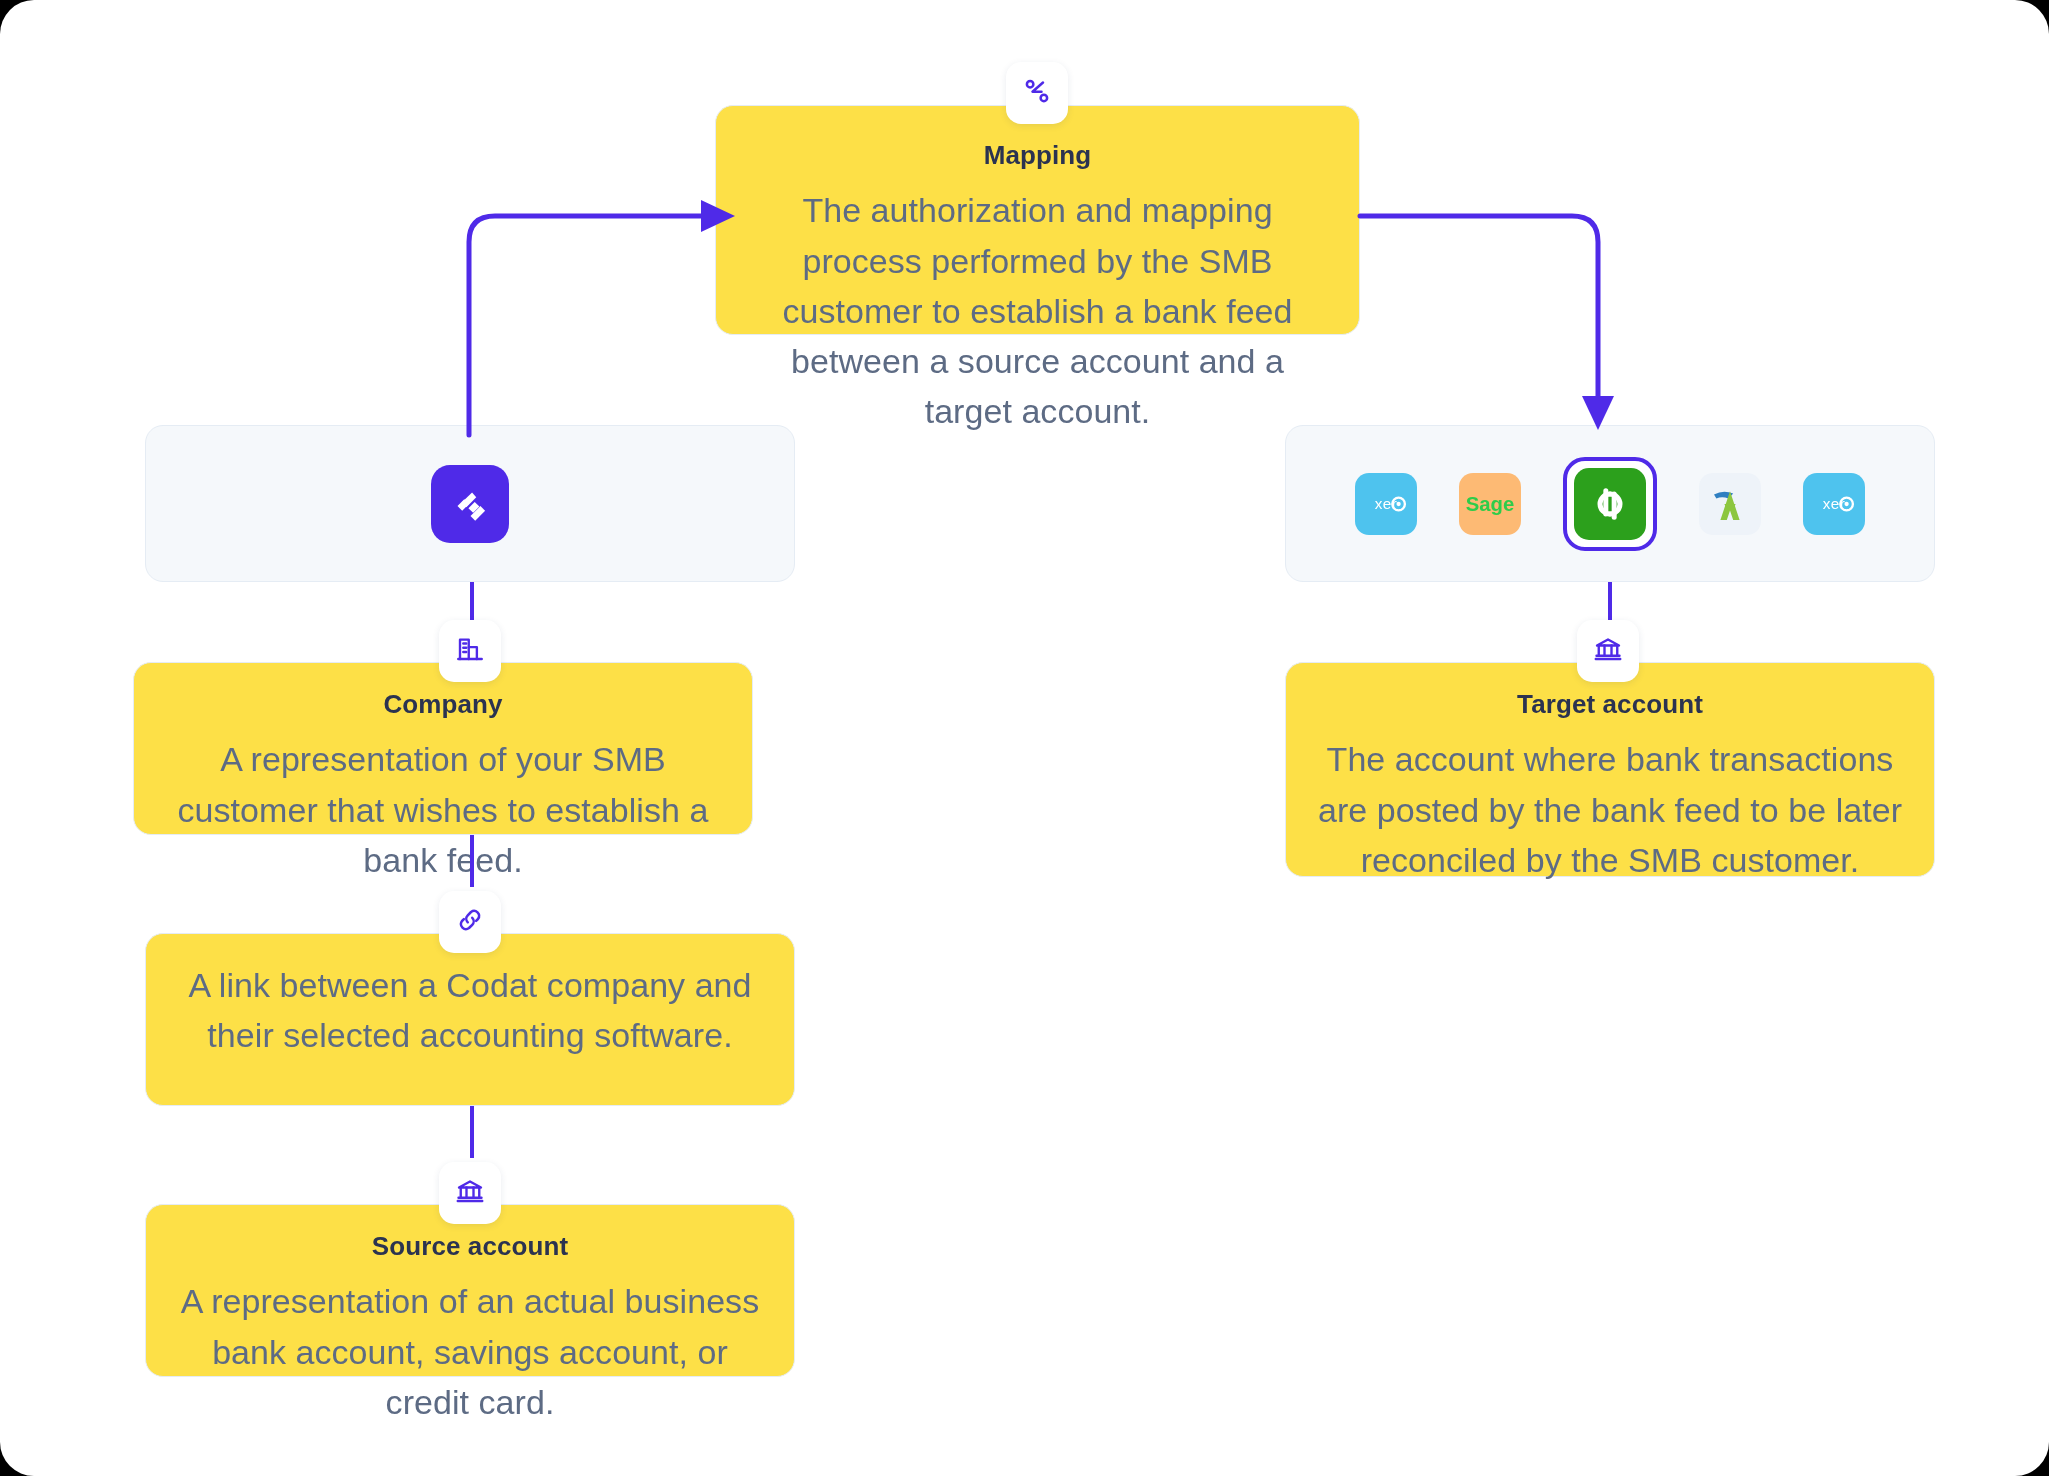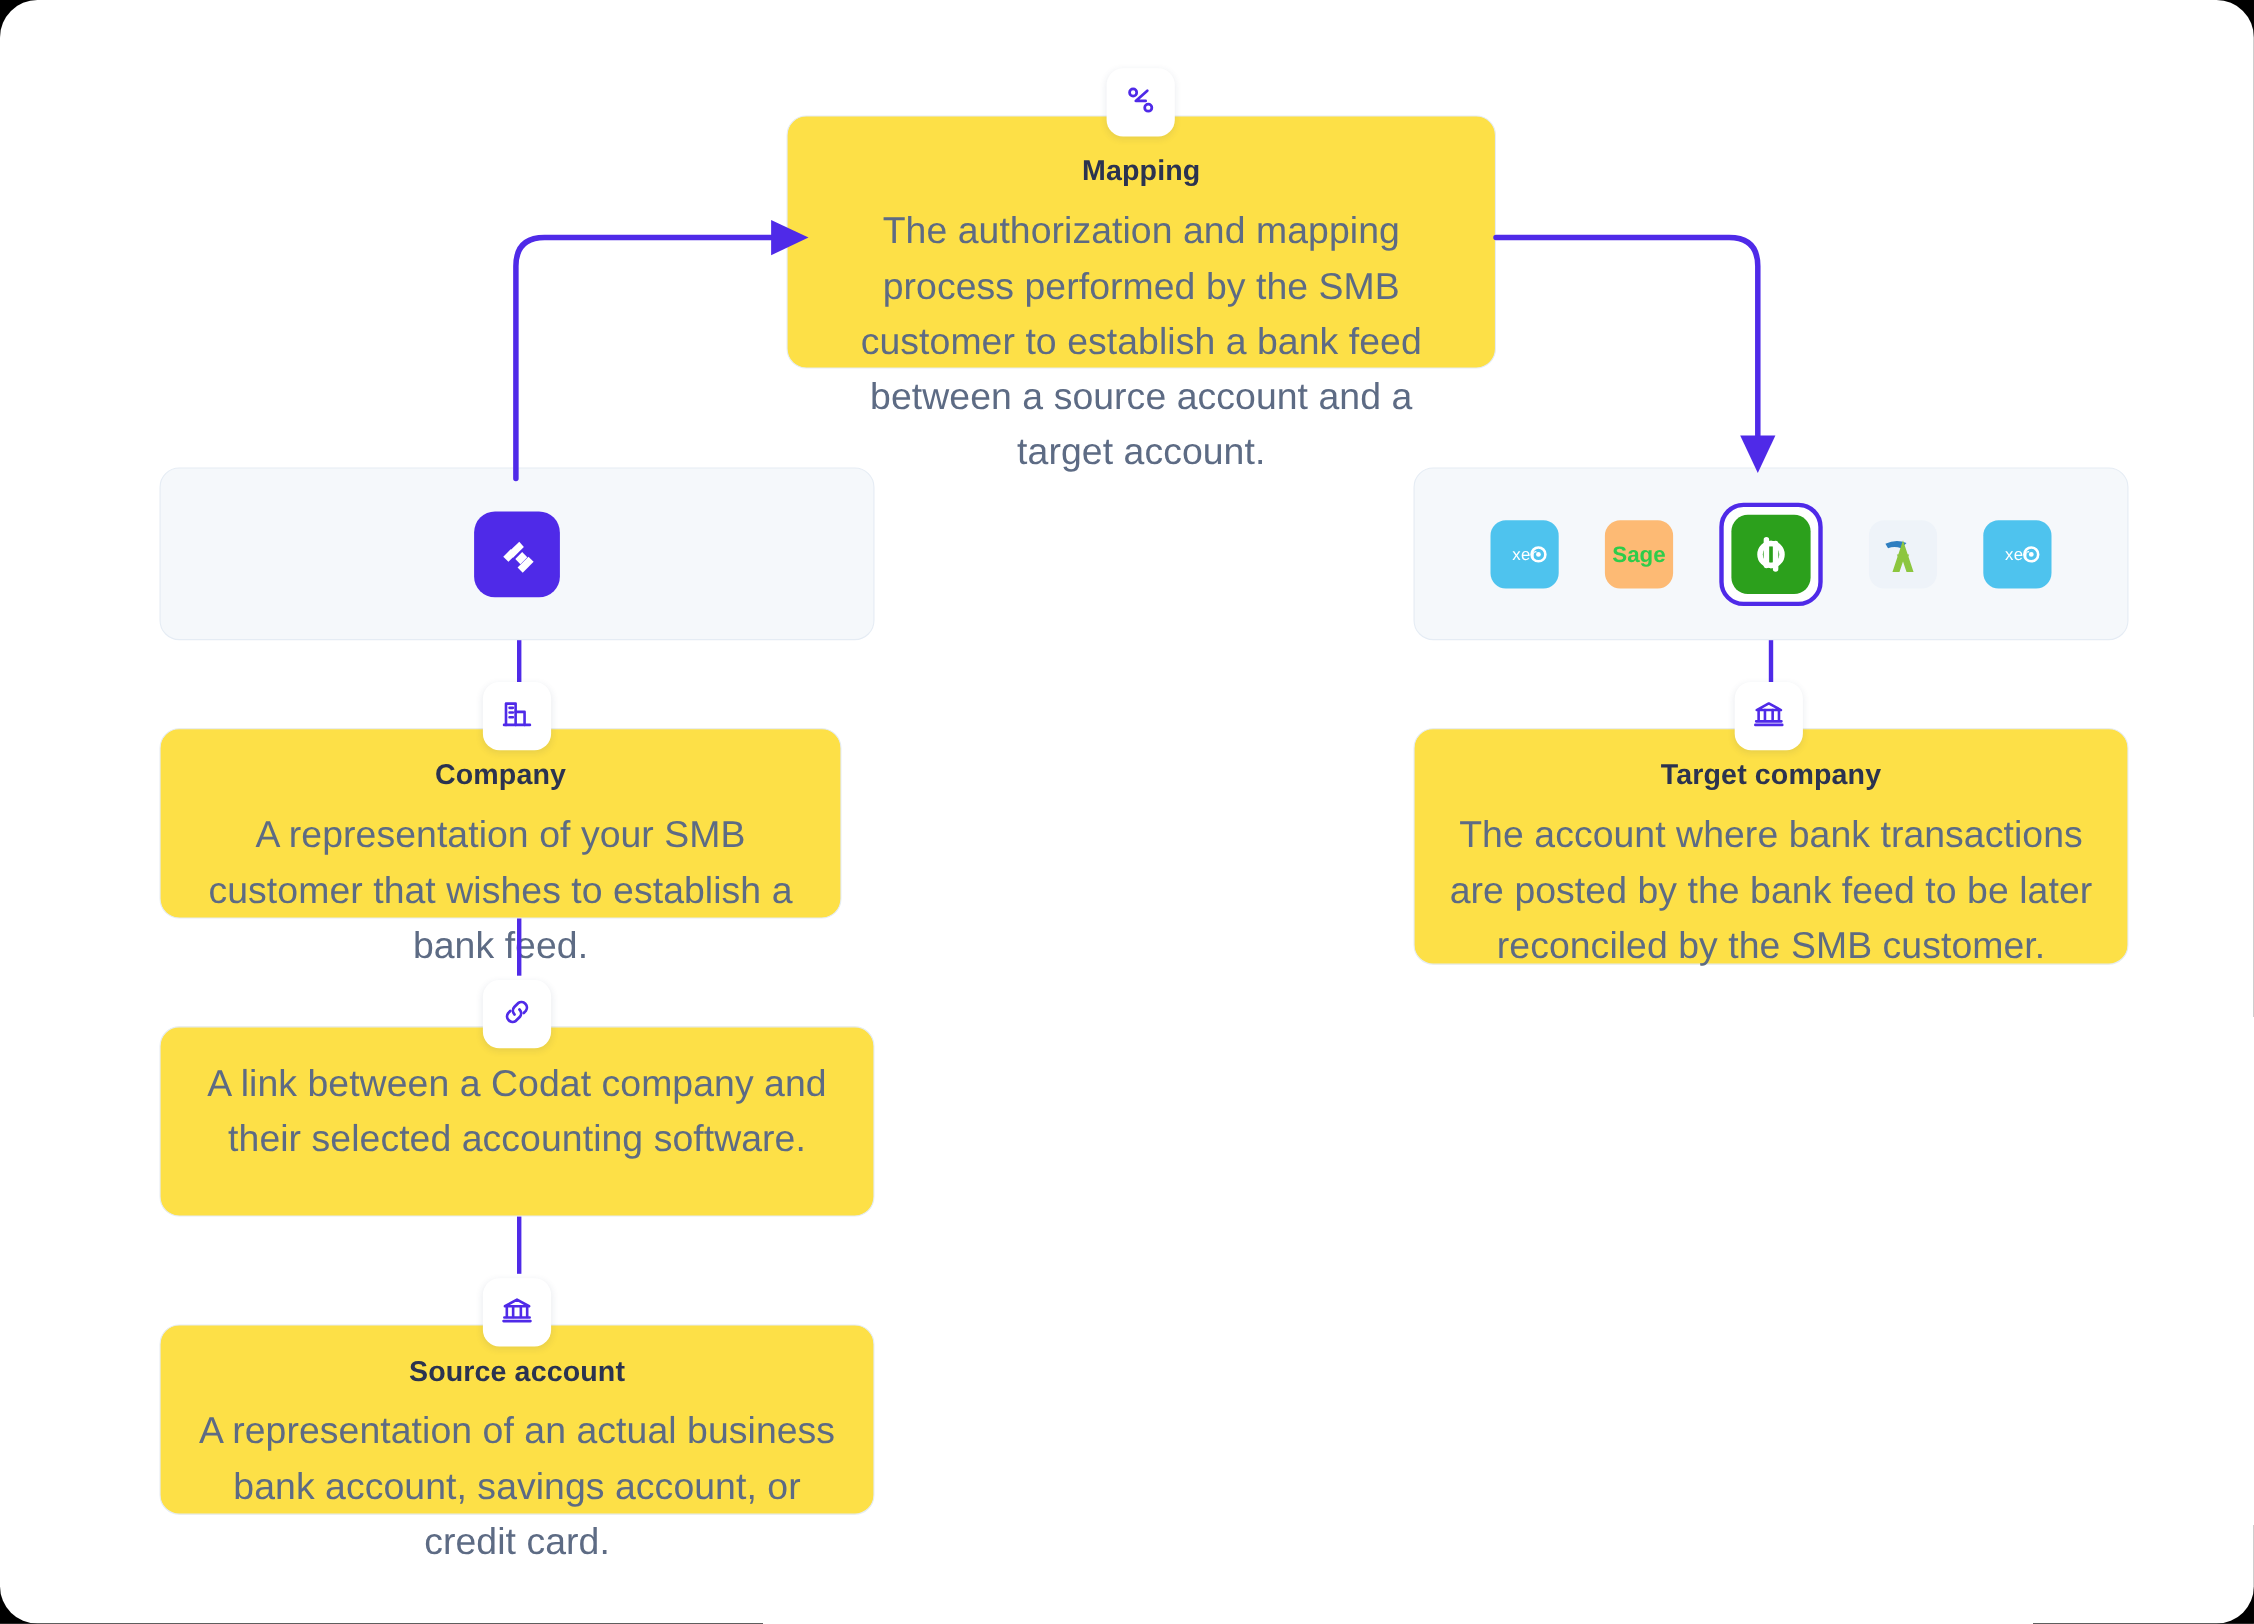--- a/index.html
+++ b/index.html
@@ -186,21 +186,21 @@
     <span>
       <svg width="30" height="30" viewBox="0 0 24 24" fill="none" stroke="#4f2ae8" stroke-width="1.9" stroke-linecap="round" stroke-linejoin="round">
         <path d="M4 20 V4.5 h7 V20"></path>
         <path d="M11 10.5 h6.5 V20"></path>
         <path d="M2.6 20 h18.8"></path>
         <path d="M6.6 7.6 h2.4 M6.6 11 h2.4 M6.6 14.4 h2.4"></path>
       </svg>
     </span>
   </div>
 
-  <div class="card" style="left:145px; top:662px; width:620px; height:173px;">
+  <div class="card" style="left:133px; top:662px; width:620px; height:173px;">
     <div class="card-title">Company</div>
     <div class="card-body">A representation of your SMB customer that wishes to establish a bank feed.</div>
   </div>
 
   <div class="vline" style="left:470px; top:835px; height:52px;"></div>
 
   <div class="badge" style="left:439px; top:891px;">
     <span>
       <svg width="30" height="30" viewBox="0 0 24 24" fill="none" stroke="#4f2ae8" stroke-width="2" stroke-linecap="round" stroke-linejoin="round">
         <path d="M10.2 13.8 a4 4 0 0 1 0-5.6 l2.6-2.6 a4 4 0 0 1 5.6 5.6 l-1.5 1.5"></path>
@@ -283,17 +283,17 @@
     <span>
       <svg width="30" height="30" viewBox="0 0 24 24" fill="none" stroke="#4f2ae8" stroke-width="1.9" stroke-linecap="round" stroke-linejoin="round">
         <path d="M3.2 9.2 L12 4.4 L20.8 9.2 Z"></path>
         <path d="M4.6 9.2 V17 M9.2 9.2 V17 M14.8 9.2 V17 M19.4 9.2 V17"></path>
         <path d="M2.8 17.4 h18.4 M2.2 20 h19.6"></path>
       </svg>
     </span>
   </div>
 
   <div class="card" style="left:1285px; top:662px; width:650px; height:215px;">
-    <div class="card-title">Target company</div>
+    <div class="card-title">Target account</div>
     <div class="card-body">The account where bank transactions are posted by the bank feed to be later reconciled by the SMB customer.</div>
   </div>
 
 </div>
 
 </body></html>

